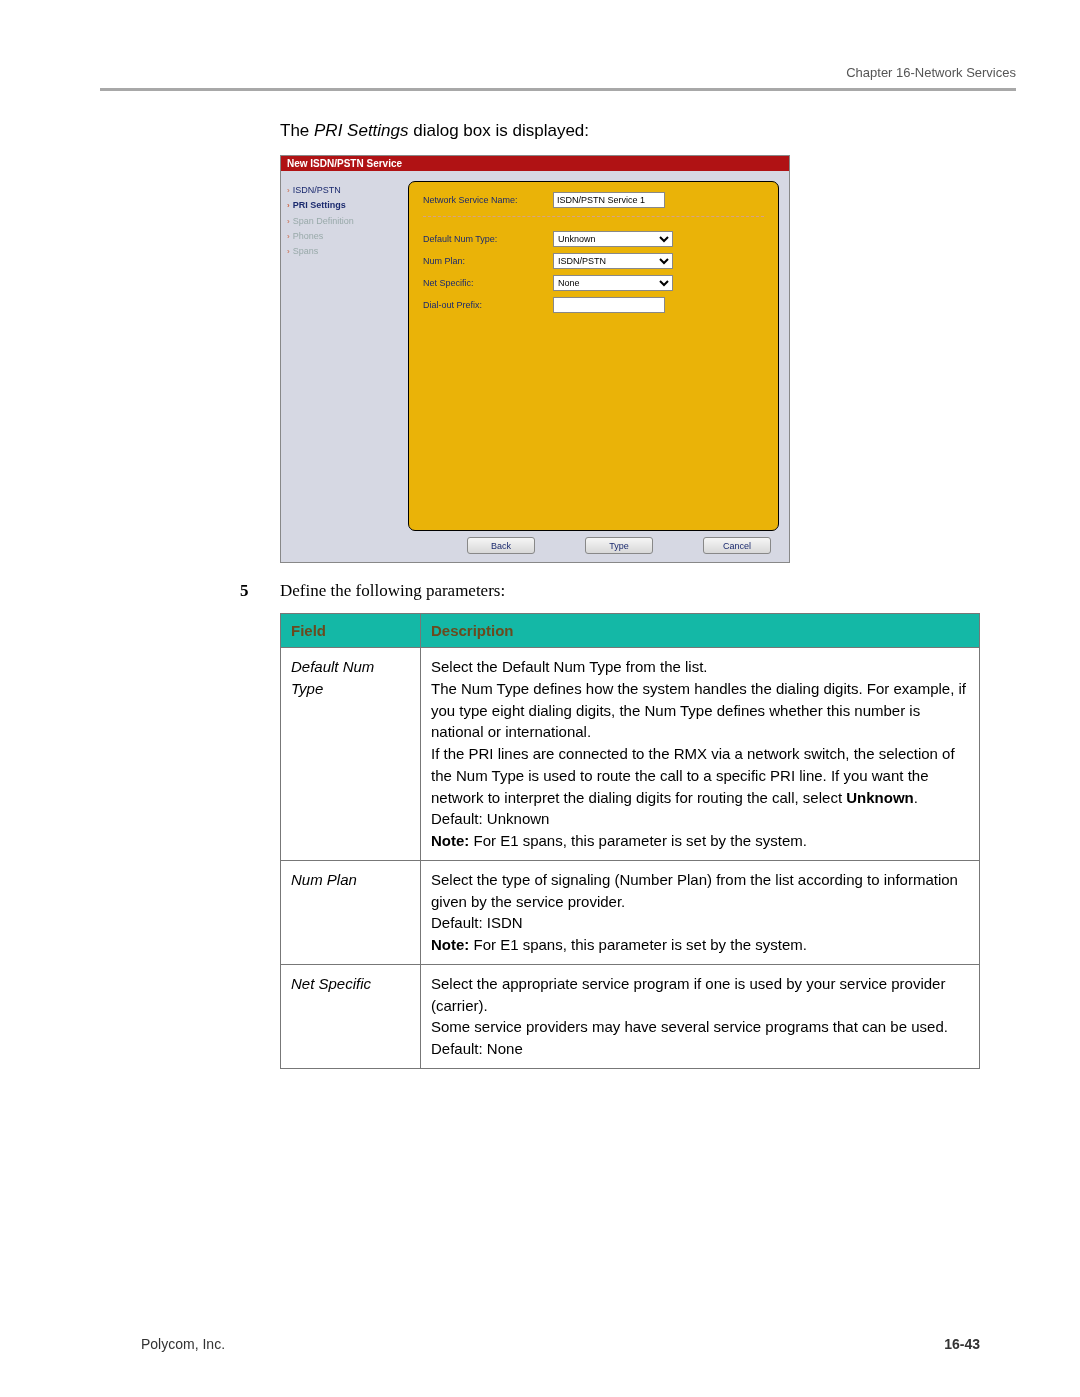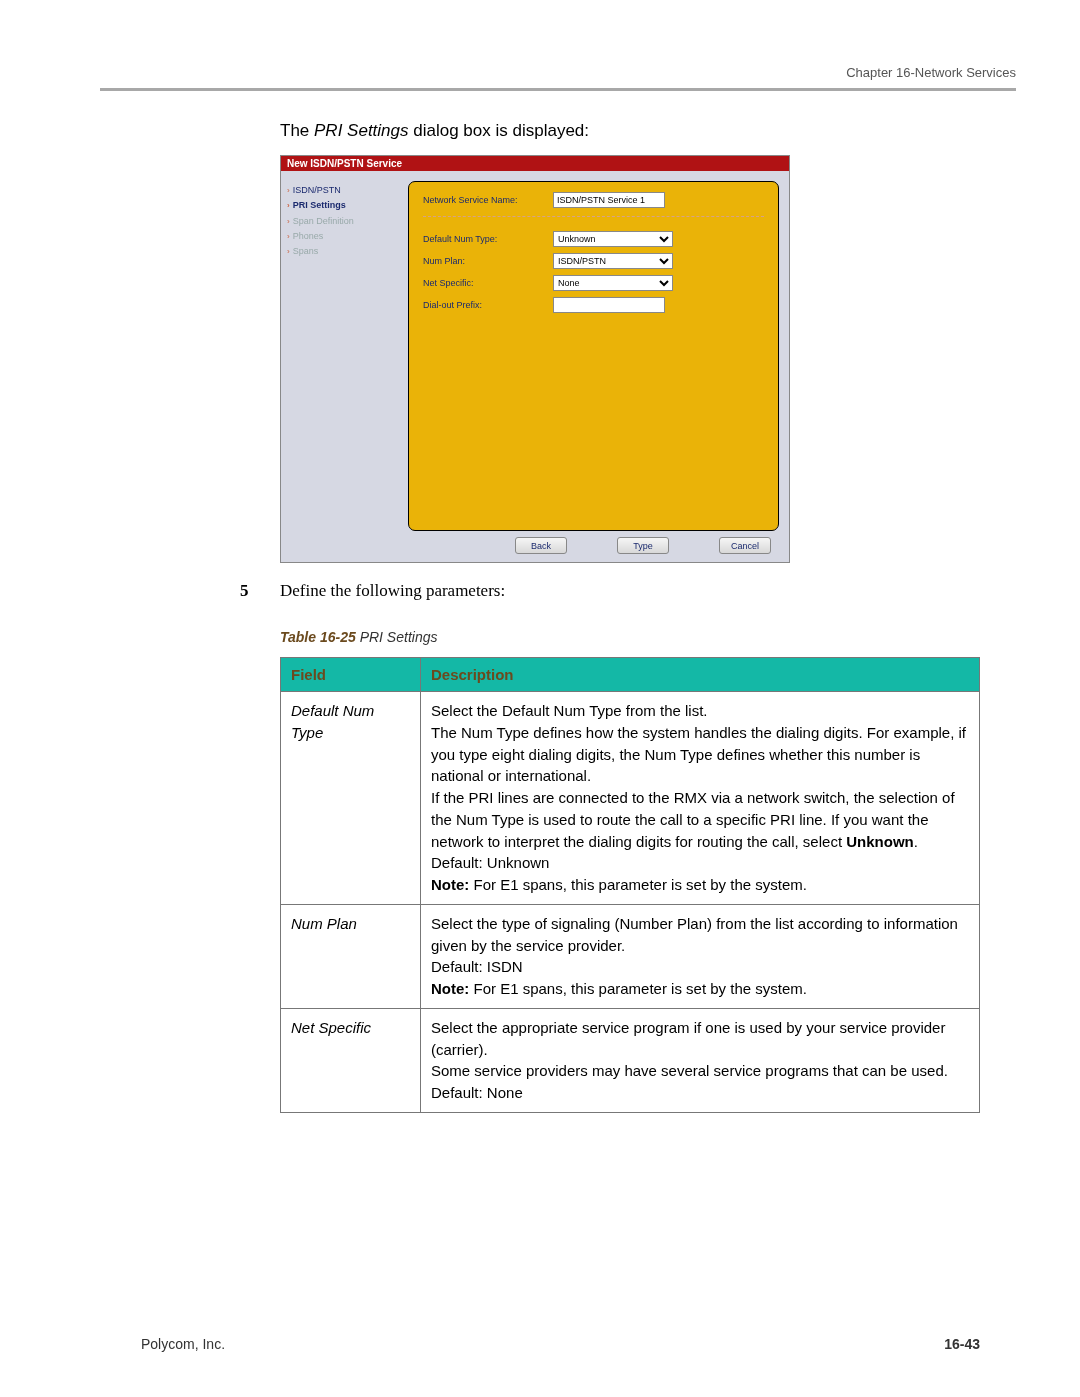--- a/index.html
+++ b/index.html
@@ -101,21 +101,21 @@
     margin: 8px 0 14px 0;
   }
   .dialog-footer {
     display: flex;
     justify-content: flex-end;
     gap: 50px;
     padding: 6px 18px 8px;
   }
   .dialog-footer button {
     font-size: 9px;
-    width: 52px;
+    width: 68px;
     height: 17px;
     background: linear-gradient(#f6f6f6,#d8d8d8);
     border: 1px solid #888;
     border-radius: 3px;
     color: #1b2a6e;
   }
   .step {
     display: flex;
     margin-top: 18px;
     margin-left: -40px;
@@ -229,23 +229,20 @@
         <button>Type</button>
         <button>Cancel</button>
       </div>
     </div>
 
     <div class="step">
       <div class="step-num">5</div>
       <div class="step-text">Define the following parameters:</div>
     </div>
 
-    <div class="table-caption">
-      <span class="bold">Table 16-25</span><span> PRI Settings</span>
-    </div>
 
     <table class="param-table">
       <thead>
         <tr>
           <th>Field</th>
           <th>Description</th>
         </tr>
       </thead>
       <tbody id="table-body">
           <tr>

